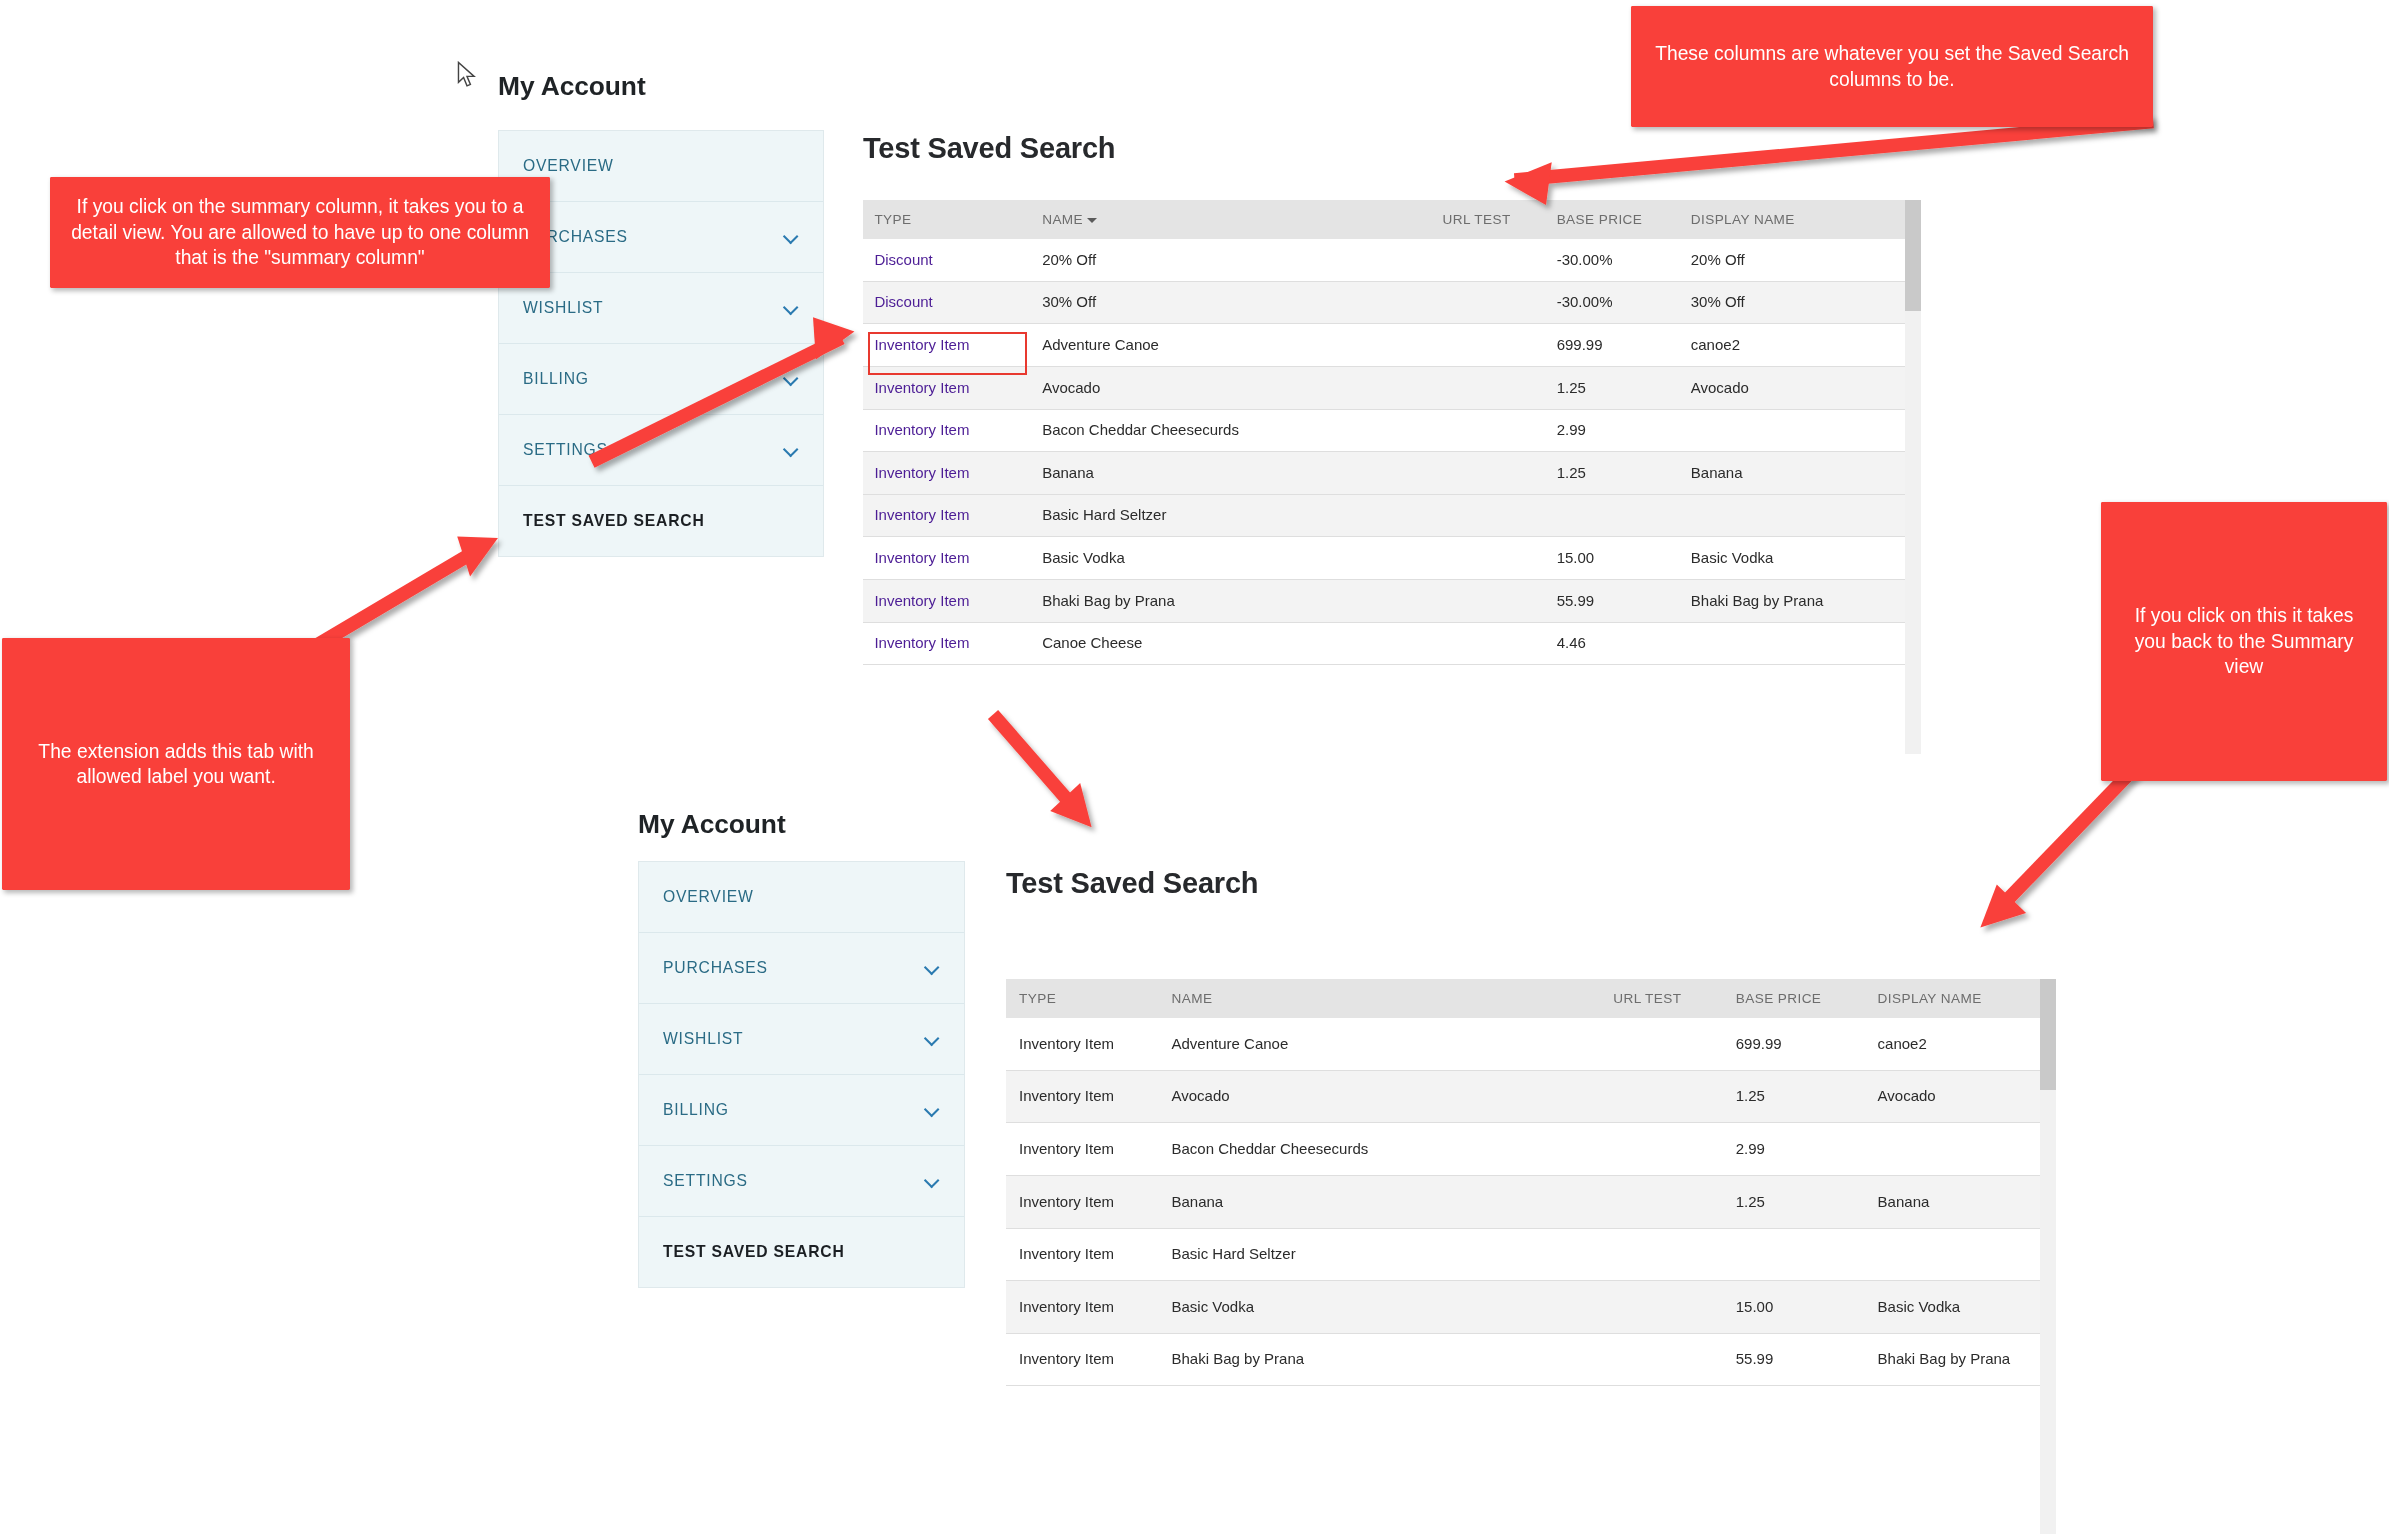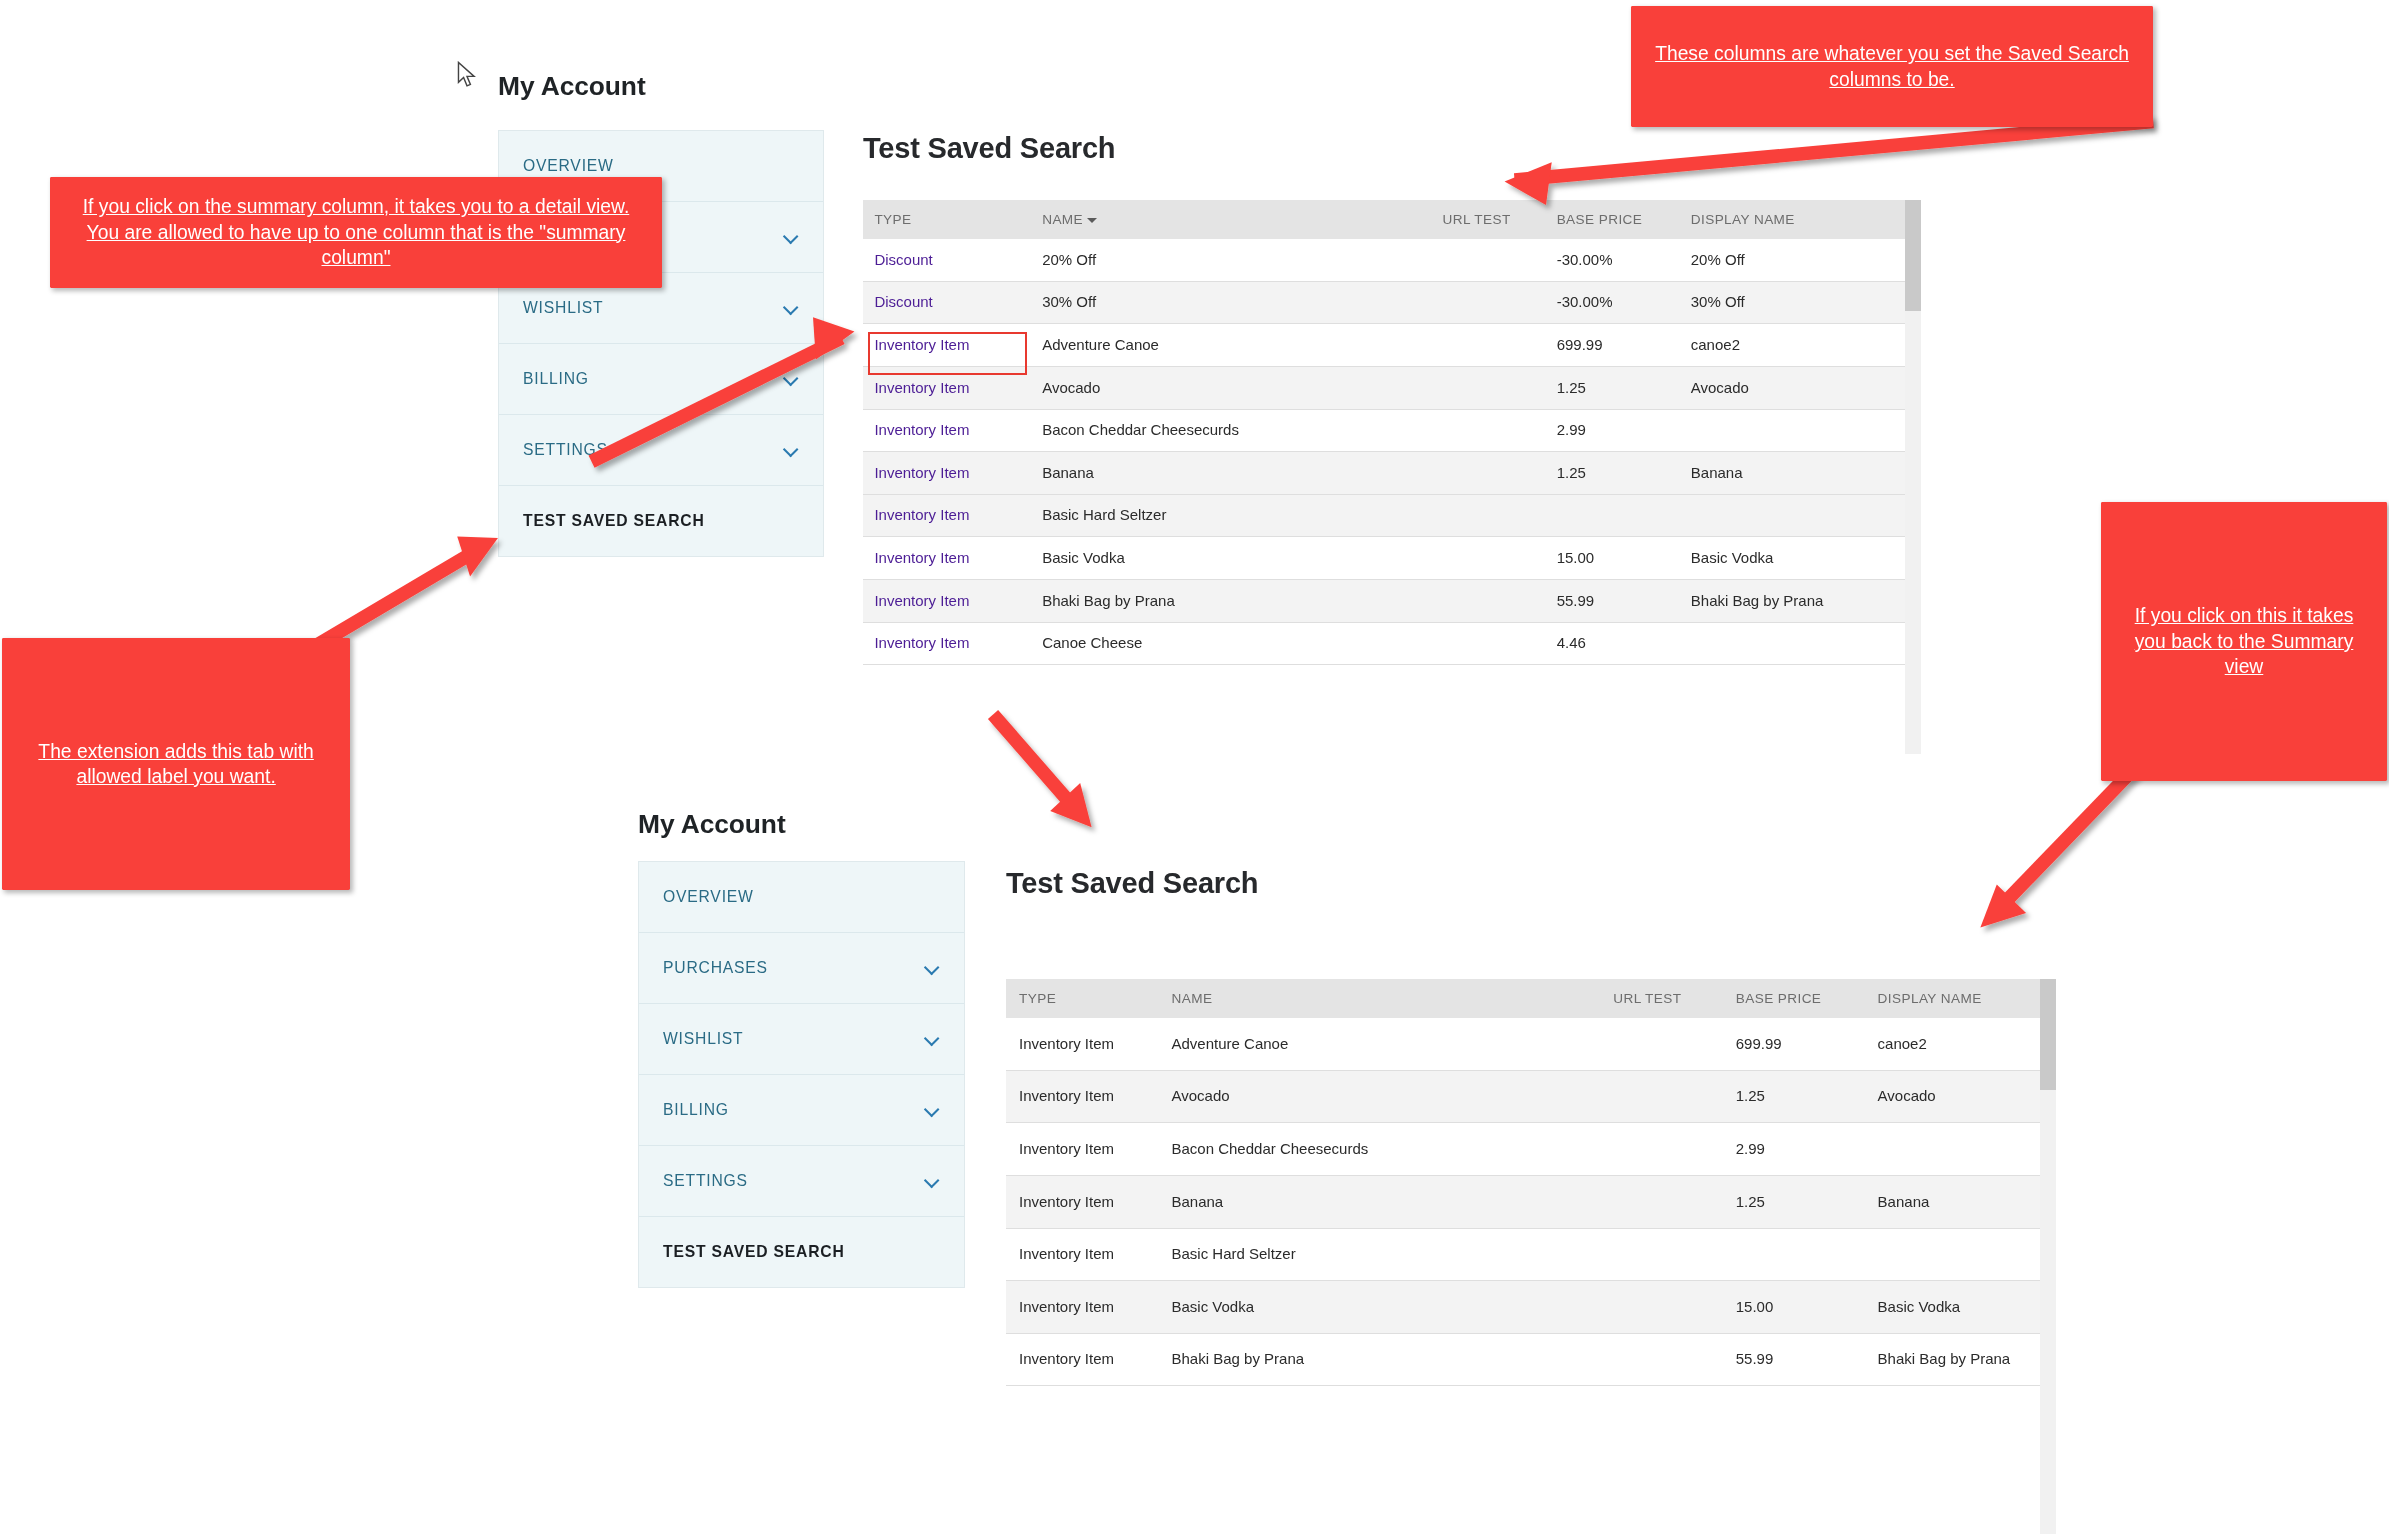--- a/index.html
+++ b/index.html
@@ -145,21 +145,20 @@
     box-sizing: border-box;
     display: flex;
     align-items: center;
     justify-content: center;
     text-align: center;
     padding: 13px 18.6px;
     font-size: 19.3px;
     line-height: 1.32;
     box-shadow: 2.1px 2.9px 5px rgba(0,0,0,0.28);
     border-radius: 1.4px;
-    text-decoration: underline;
   }
 
   
   .return-link {
     position: absolute;
     color: #1a73c4;
     font-size: 18px;
   }
 
   
@@ -445,18 +444,18 @@
   </g>
 
   <g filter="url(#sh)">
     <path d="M2990,1073 L2790,1280" stroke="#f9403a" stroke-width="19" fill="none"></path>
     <path d="M2772,1298 L2795,1238 L2836,1278 Z" fill="#f9403a"></path>
   </g>
 </svg>
 
 <div class="callout" style="left:1631px; top:6.4px; width:522px; height:121px;">These columns are whatever you set the Saved Search columns to be.</div>
 
-<div class="callout" style="left:50px; top:177px; width:612px; height:111px;">If you click on the summary column, it takes you to a detail view.  You are allowed to have up to one column that is the "summary column"</div>
+<div class="callout" style="left:50px; top:177px; width:500px; height:111px;">If you click on the summary column, it takes you to a detail view.  You are allowed to have up to one column that is the "summary column"</div>
 
 <div class="callout" style="left:2.1px; top:638px; width:348px; height:252px;">The extension adds this tab with allowed label you want.</div>
 
 <div class="callout" style="left:2101px; top:502px; width:286px; height:279px;">If you click on this it takes you back to the Summary view</div>
 
 
 </body></html>

